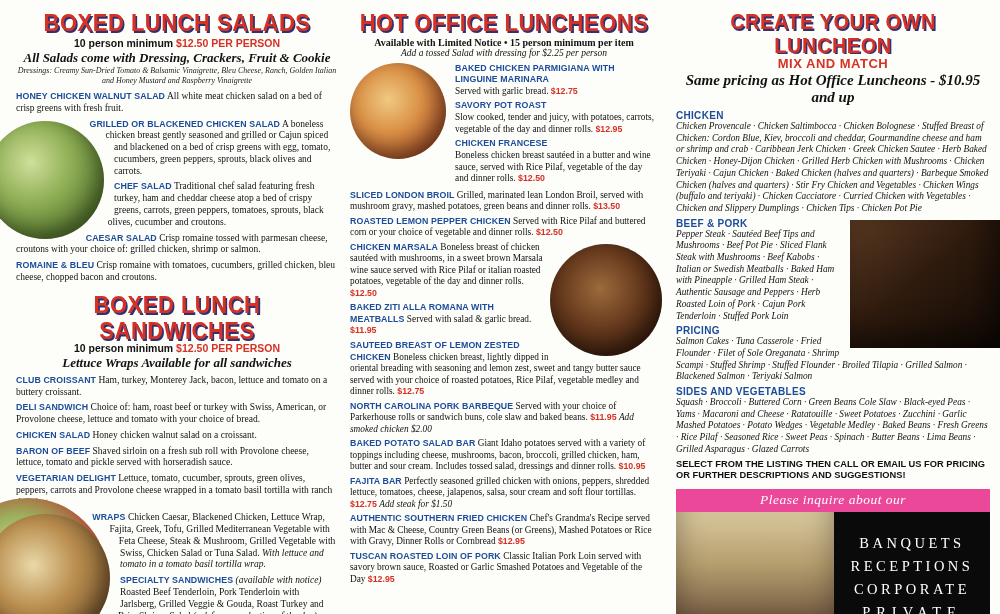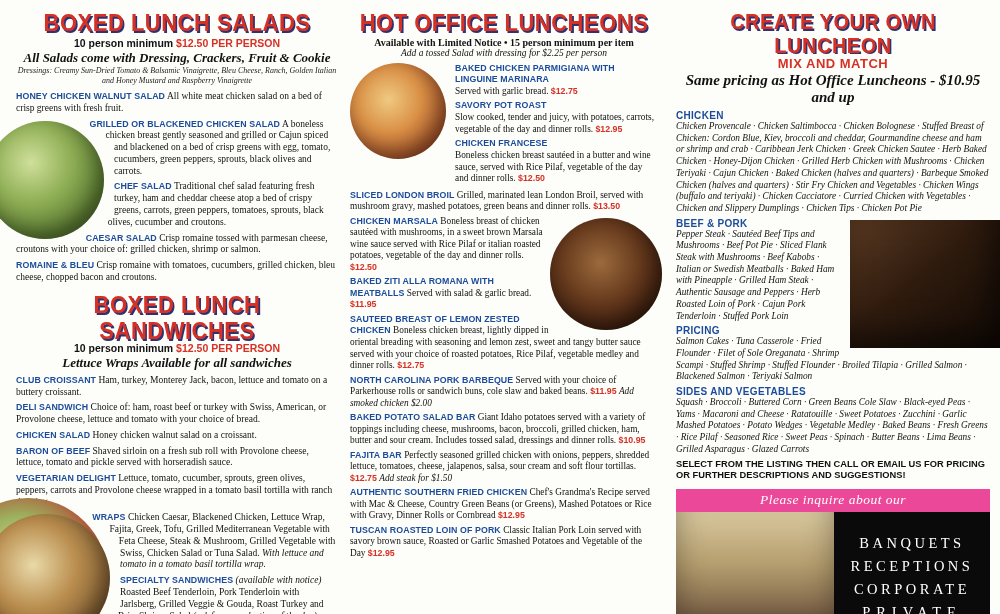--- a/index.html
+++ b/index.html
@@ -183,20 +183,25 @@
         </p>
       </div>
     </div>
 
     <div>
       <p class="mi">
         <span class="n">SLICED LONDON BROIL</span>
         <span class="d">Grilled, marinated lean London Broil, served with mushroom gravy, mashed potatoes, green beans and dinner rolls.</span>
         <span class="p">$13.50</span>
       </p>
+      <p class="mi">
+        <span class="n">ROASTED LEMON PEPPER CHICKEN</span>
+        <span class="d">Served with Rice Pilaf and buttered corn or your choice of vegetable and dinner rolls.</span>
+        <span class="p">$12.50</span>
+      </p>
       <div class="photo circle ph-broil"></div>
       <p class="mi">
         <span class="n">CHICKEN MARSALA</span>
         <span class="d">Boneless breast of chicken sautéed with mushrooms, in a sweet brown Marsala wine sauce served with Rice Pilaf or italian roasted potatoes, vegetable of the day and dinner rolls.</span>
         <span class="p">$12.50</span>
       </p>
       <p class="mi">
         <span class="n">BAKED ZITI ALLA ROMANA WITH MEATBALLS</span>
         <span class="d">Served with salad &amp; garlic bread.</span>
         <span class="p">$11.95</span>

